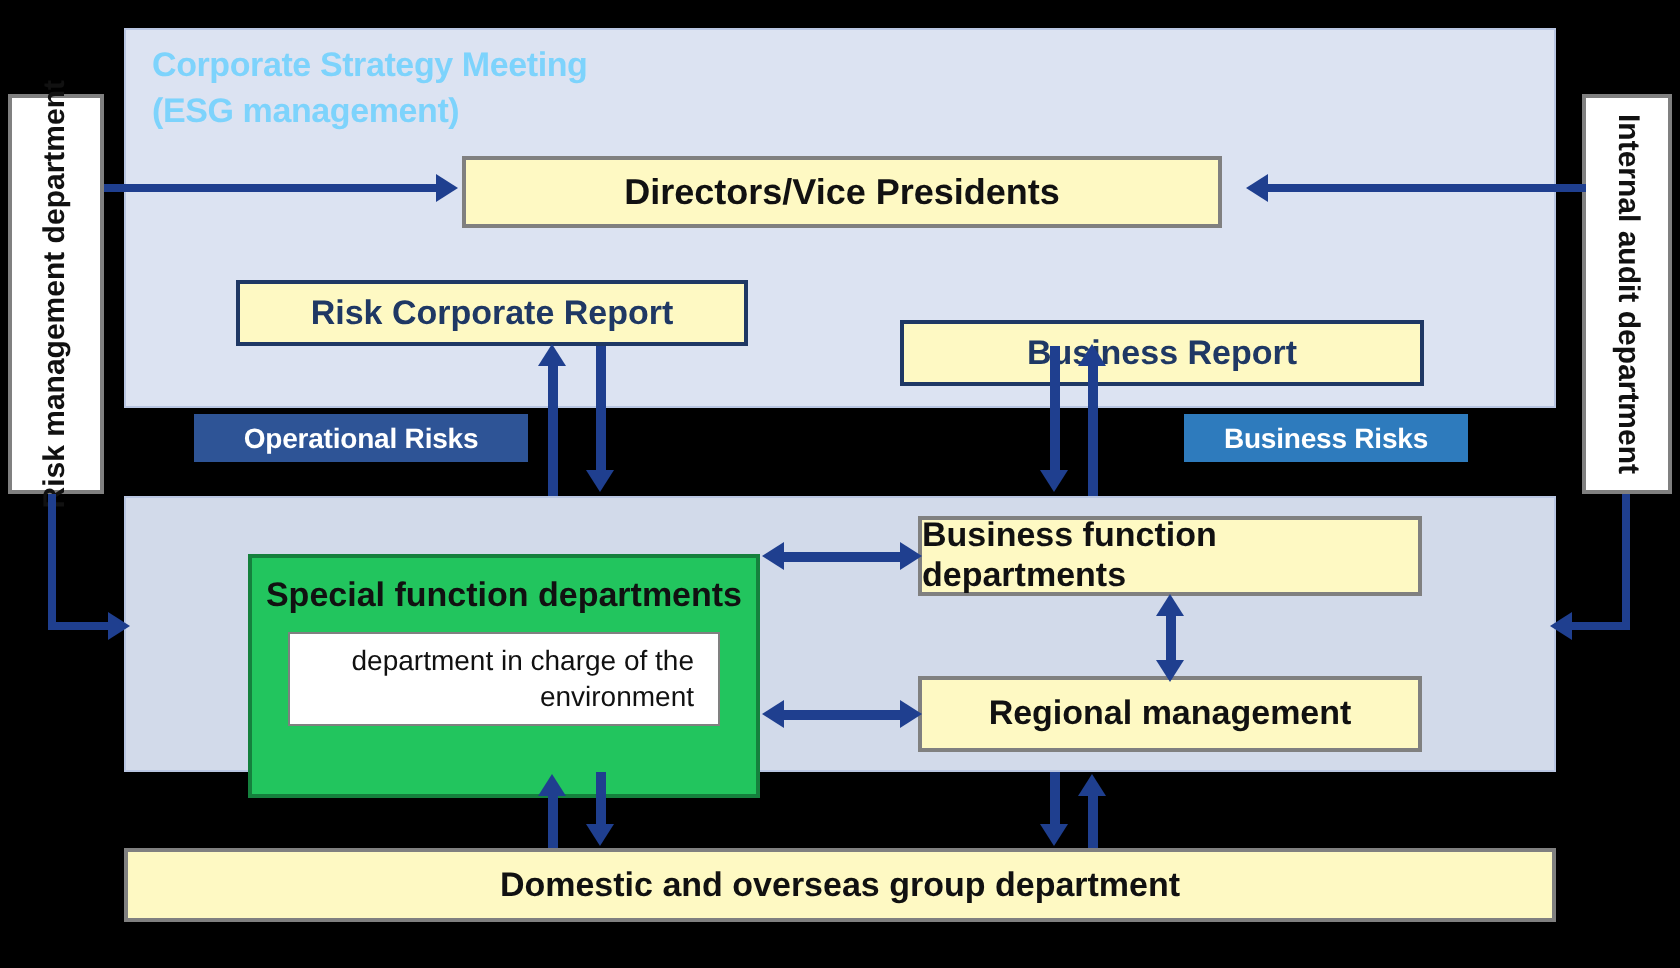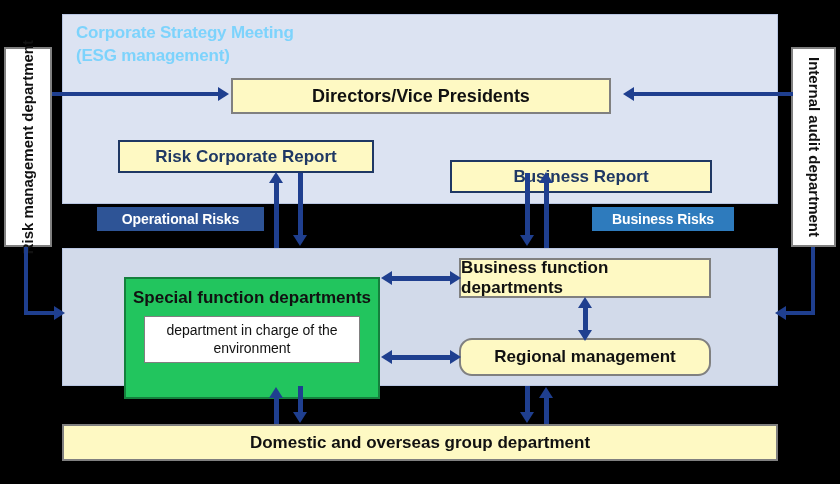--- a/index.html
+++ b/index.html
@@ -94,32 +94,31 @@
   #special-fn .sf-title {
     margin-top: 9px;
     font-size: 17px; font-weight: bold; color: #111;
     text-align: center; line-height: 1.18;
   }
   #special-fn .sf-sub {
     margin: 8px 18px 0 18px;
     border: 1px solid #808080;
     background: #ffffff;
     font-size: 14px; font-weight: normal; color: #111;
-    text-align: center; line-height: 1.25;
-    padding: 5px 2px;
+    text-align: right; line-height: 1.25;
+    padding: 5px 12px;
   }
 
   #biz-exec {
     left: 459px; top: 258px; width: 252px; height: 40px;
     font-size: 17px; line-height: 1.15;
   }
   #regional {
     left: 459px; top: 338px; width: 252px; height: 38px;
     font-size: 17px;
-    border-radius: 13px;
   }
 
   
   #group-companies {
     left: 62px; top: 424px; width: 716px; height: 37px;
     font-size: 17px;
   }
 
   
   .vbox {

